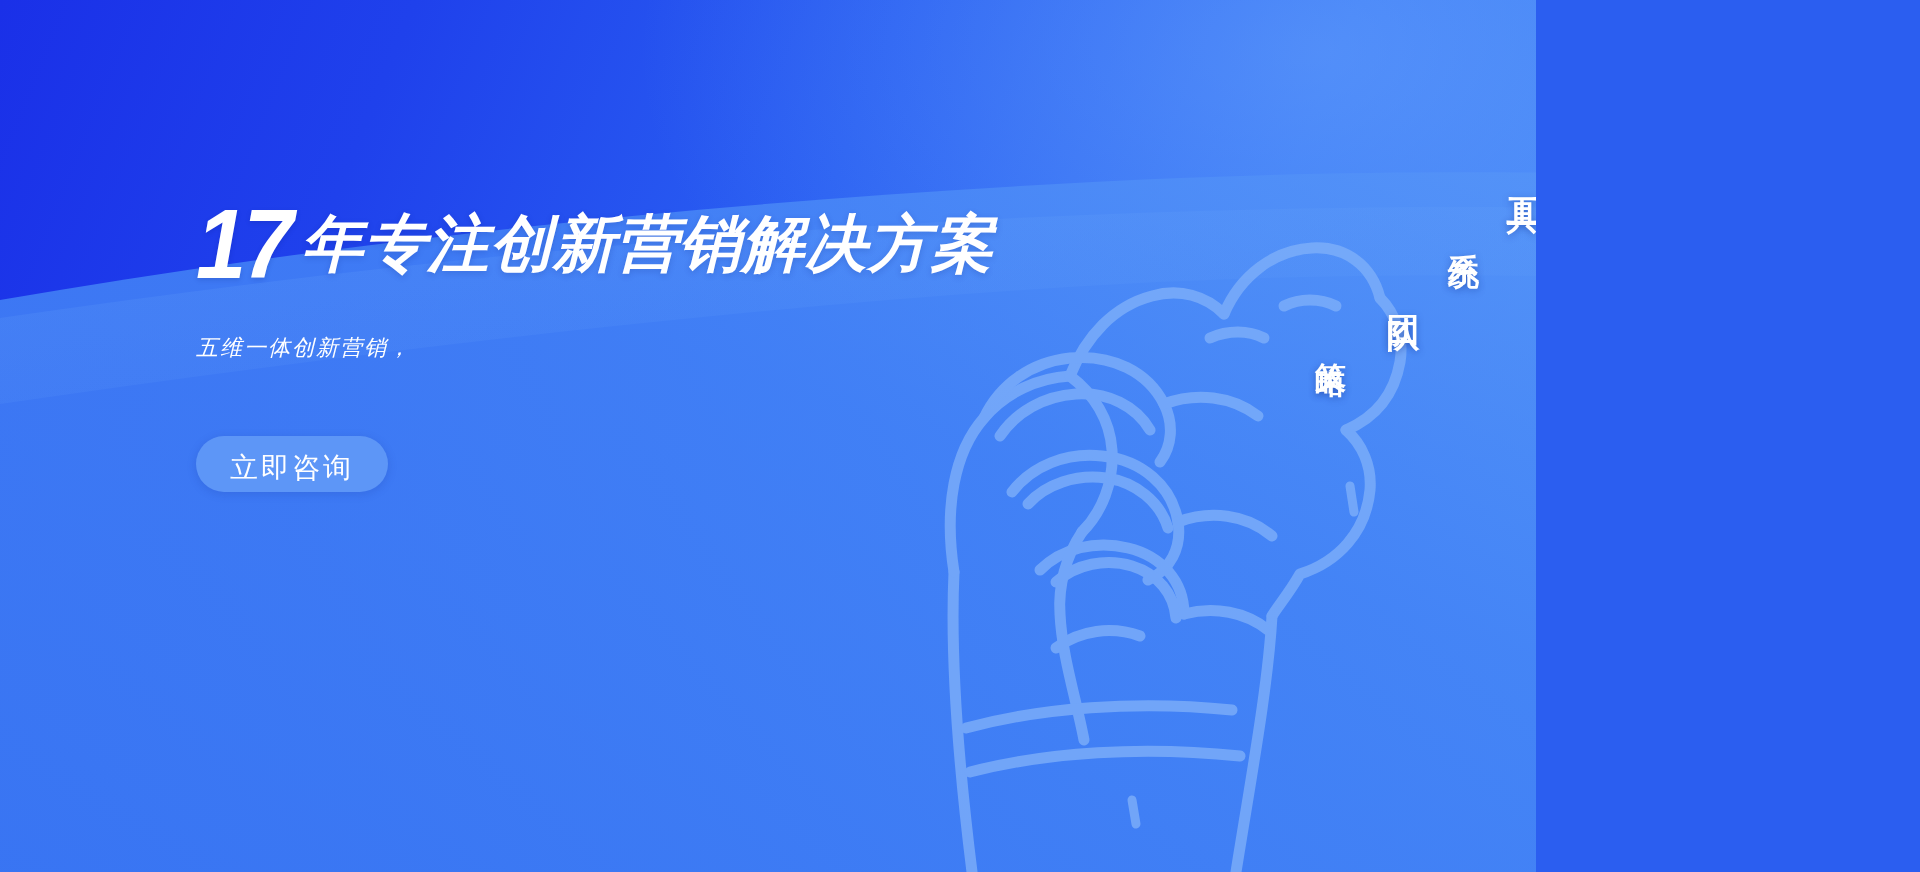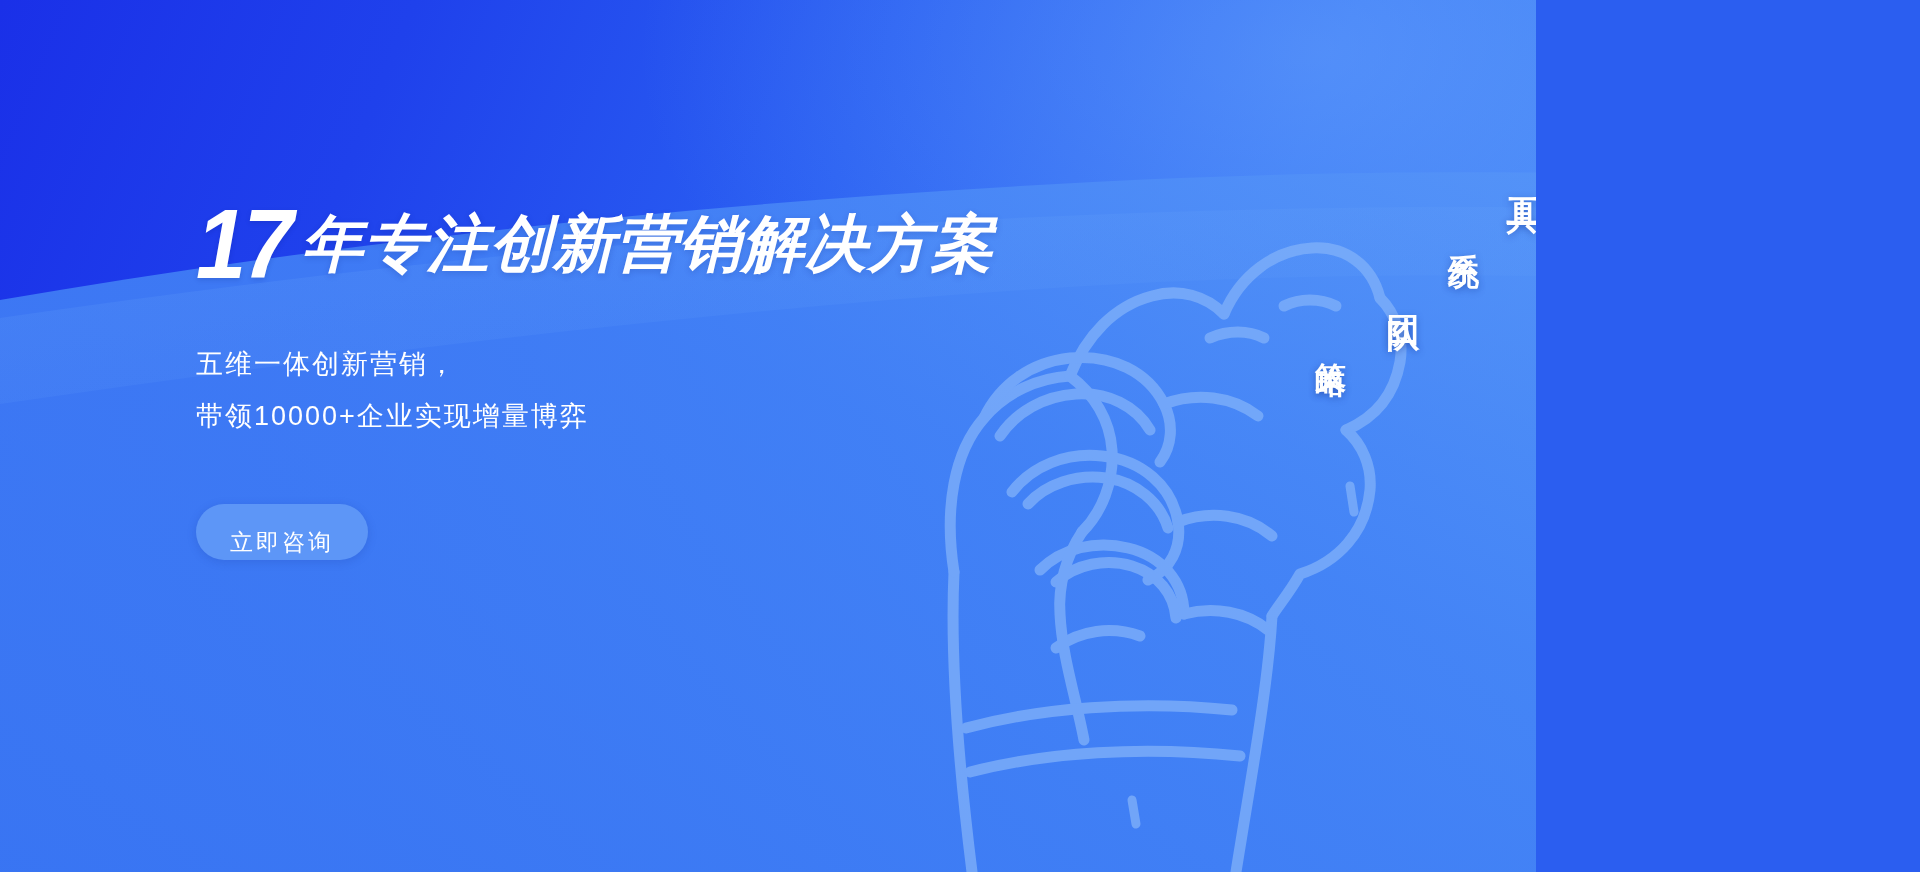--- a/index.html
+++ b/index.html
@@ -44,38 +44,39 @@
   .headline .rest{
     display:inline-block;
     font-size:62px;line-height:96px;font-weight:700;font-style:italic;
     letter-spacing:1px;
     vertical-align:bottom;
     margin-left:2px;
     text-shadow:0 2px 6px rgba(10,30,120,.18);
   }
 
   .sub{
-    margin-top:46px;
-    color:#ffffff;
-    font-size:27px;
+    margin-top:30px;
+    color:#ffffff;
+    font-size:22px;
     line-height:52px;
     letter-spacing:2px;
     font-weight:400;
+    font-style:italic;
   }
   .sub div{white-space:nowrap;}
 
   .cta{
     margin-top:62px;
     display:inline-block;
-    padding:10px 34px;
+    padding:4px 34px;
     height:56px;line-height:56px;
     border-radius:28px;
     background:#5d96f7;
     color:#ffffff;
-    font-size:23px;
+    font-size:28px;
     letter-spacing:3px;
     border:none;
     cursor:pointer;
     box-shadow:0 2px 10px rgba(20,50,150,.18);
   }
 
   
   .fist{
     position:absolute;left:880px;top:100px;width:560px;height:772px;
     pointer-events:none;
@@ -123,21 +124,20 @@
   </svg>
 
   <div class="copy">
 
     <div class="headline">
       <span class="num">17</span><span class="rest">年专注创新营销解决方案</span>
     </div>
 
     <div class="sub">
       <div>五维一体创新营销，</div>
-      <div>带领10000+企业实现增量博弈</div>
     </div>
 
     <button class="cta">立即咨询</button>
   </div>
 
   <svg class="fist" viewBox="0 0 560 772" fill="none" stroke="#7fb0fa" stroke-width="11" stroke-linecap="round" stroke-linejoin="round" opacity="0.78">
 
     <path d="M92 772 C 78 660 70 560 74 472"></path>
     <path d="M356 772 C 372 672 388 586 392 516"></path>
 

